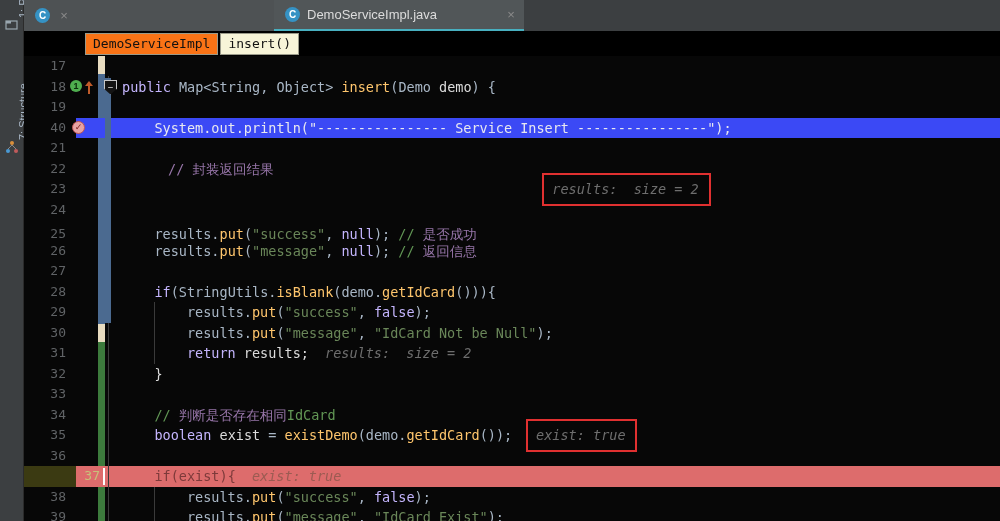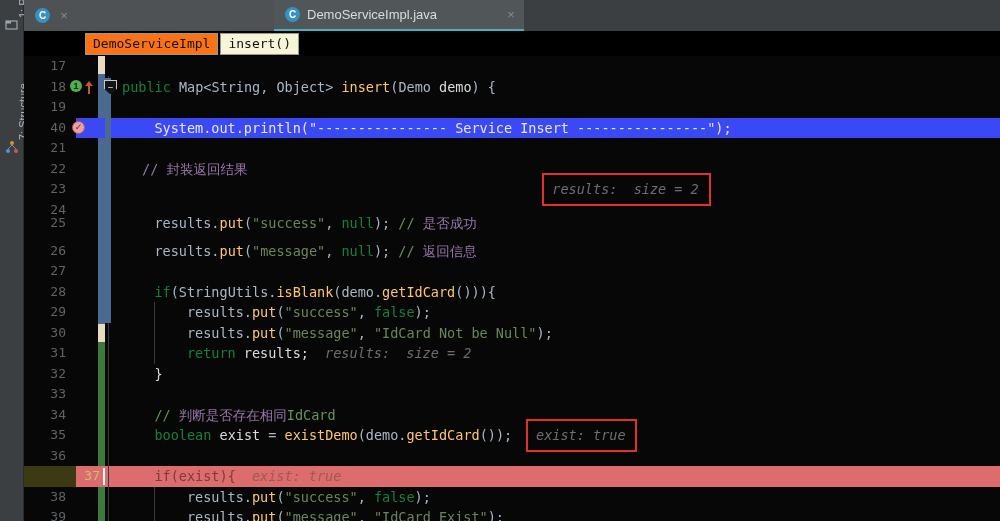--- a/index.html
+++ b/index.html
@@ -95,21 +95,21 @@
   .gutterbg { position:absolute; left:0; width:52px; height:20.5px; }
   .gutterbg.exec { background:#3b3a12; }
 
   .code {
     position:absolute; left:98px; top:0; height:20.5px; line-height:20.5px;
     font-family:"DejaVu Sans Mono", monospace; font-size:13.5px;
     white-space:pre; color:#a9b7c6;
   }
 
   
-  .kw   { color:#15803d;text-align:right; }
+  .kw   { color:#c4b5fd;text-align:right; }
   .str  { color:#6a8759; }
   .cmt  { color:#629755; }
   .cmt-cn { color:#9876aa; }
   .meth { color:#ffc66d; }
   .id   { color:#a9b7c6; }
   .wht  { color:#dcdcdc; }
   .onstep { color:#e8e8f0; }
   .onexec { color:#7d3a3a; }
   .hint {
     color:#6e6e6e; font-style:italic; font-family:"DejaVu Sans Mono", monospace;
@@ -217,32 +217,32 @@
       <div class="row" style="top: 61.5px;">
         <span class="lnum">40</span>
         <span class="code" style="left: 130.48px;"><span class="onstep">System.out.println("---------------- Service Insert ----------------");</span></span>
       </div>
       <div class="row" style="top: 82px;">
         <span class="lnum">21</span>
         <span class="code" style="left: 130.48px;"></span>
       </div>
       <div class="row" style="top: 102.5px;">
         <span class="lnum">22</span>
-        <span class="code" style="left: 118px; text-align: right;"><span class="cmt-cn">// 封装返回结果</span></span>
+        <span class="code" style="left: 144px; text-align: right;"><span class="cmt-cn">// 封装返回结果</span></span>
       </div>
       <div class="row" style="top: 123px;">
         <span class="lnum">23</span>
       </div>
       <span class="code hint" style="left: 528.36px; top: 123px;">results:  size = 2</span>
       <div class="annobox" style="left: 518.36px; top: 117px; width: 168.16px; height: 33px;"></div>
       <div class="row" style="top: 143.5px;">
         <span class="lnum">24</span>
         <span class="code" style="left: 130.48px;"></span>
       </div>
-      <div class="row" style="top: 157px;">
+      <div class="row" style="top: 168px;">
         <span class="lnum">25</span>
         <span class="code" style="left: 130.48px;"><span class="id">results.</span><span class="meth">put</span><span class="id">(</span><span class="str">"success"</span><span class="id">, </span><span class="kw">null</span><span class="id">); </span><span class="cmt">// </span><span class="cmt-cn">是否成功</span></span>
       </div>
       <div class="row" style="top: 184.5px;">
         <span class="lnum">26</span>
         <span class="code" style="left: 130.48px;"><span class="id">results.</span><span class="meth">put</span><span class="id">(</span><span class="str">"message"</span><span class="id">, </span><span class="kw">null</span><span class="id">); </span><span class="cmt">// </span><span class="cmt-cn">返回信息</span></span>
       </div>
       <div class="row" style="top: 205px;">
         <span class="lnum">27</span>
         <span class="code" style="left: 130.48px;"></span>

